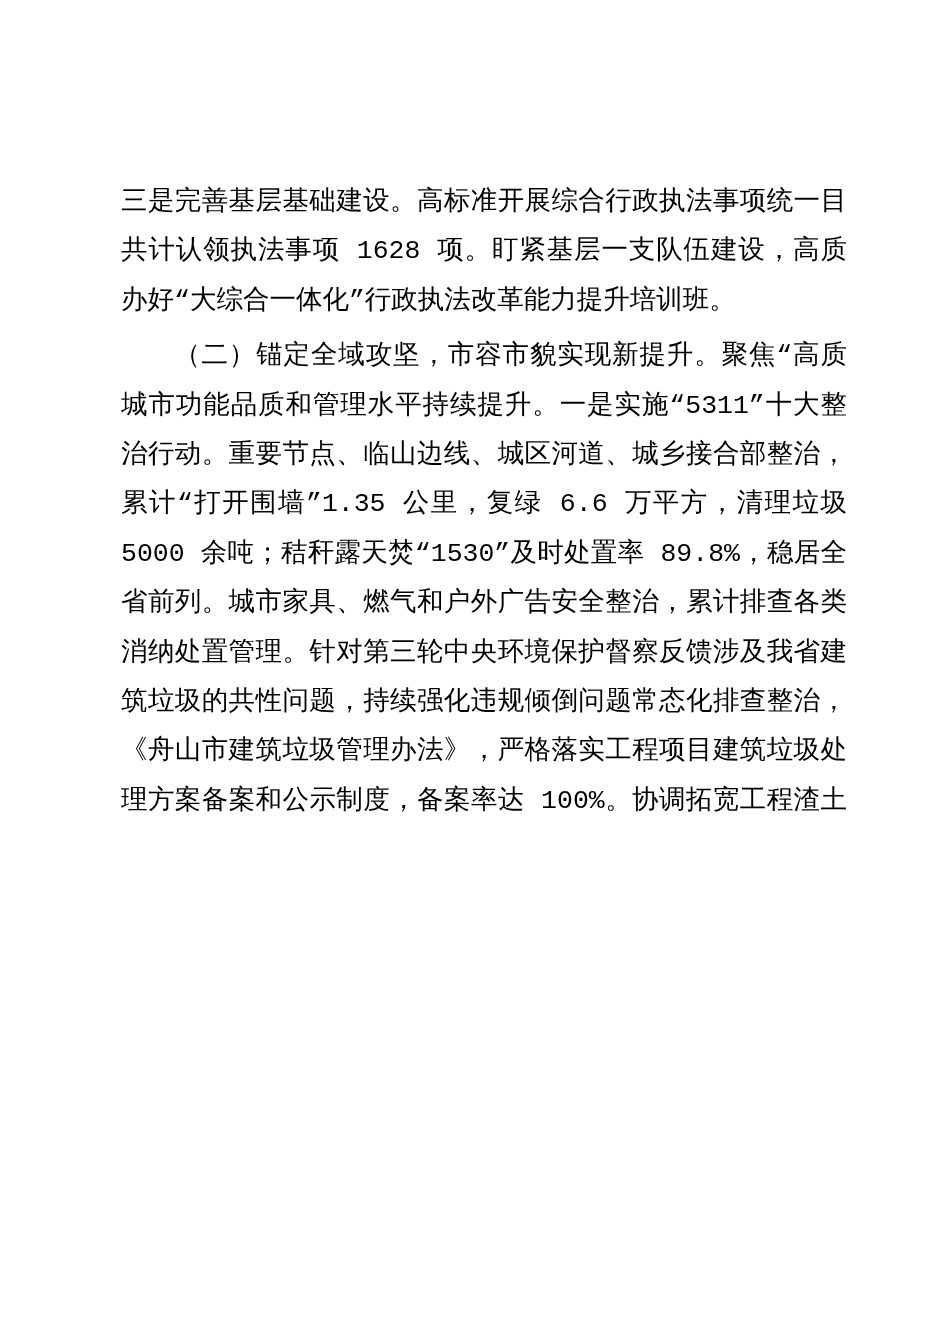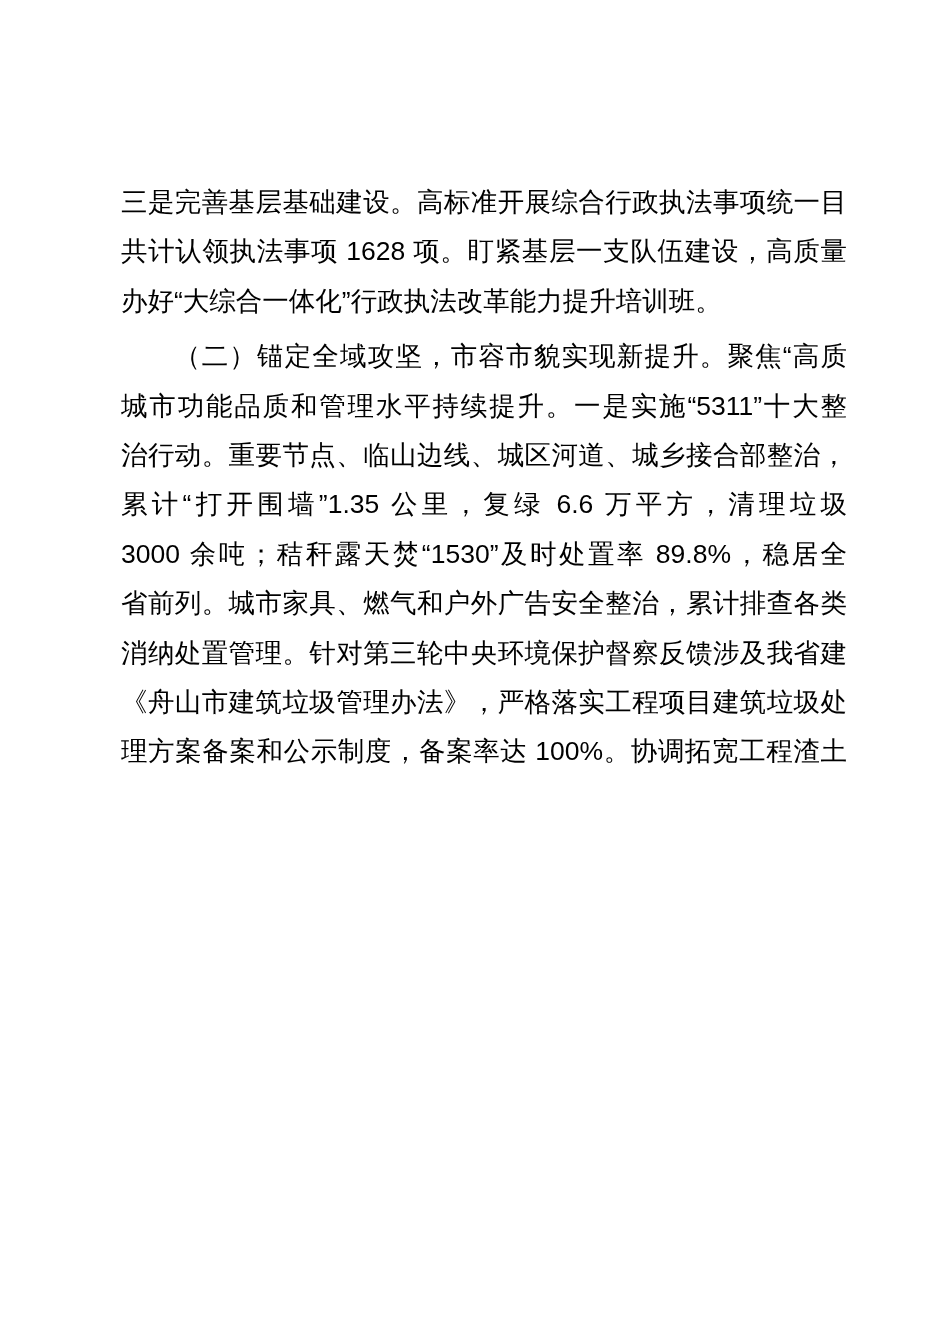--- a/index.html
+++ b/index.html
@@ -16,20 +16,21 @@
     font-family: "Liberation Sans", sans-serif;
   }
   .text-block {
     position: absolute;
     left: 121px;
     top: 178px;
     width: 726px;
     font-size: 26.5px;
     color: #000000;
     font-weight: 400;
+    font-family: Liberation Mono, monospace;
   }
   .para { margin: 0; padding: 0; }
   .para + .para { margin-top: 6px; }
   .line {
     height: 49.4px;
     line-height: 49.4px;
     text-align: justify;
     text-align-last: justify;
     overflow: hidden;
   }
@@ -50,21 +51,22 @@
       <div class="line">三是完善基层基础建设。高标准开展综合行政执法事项统一目</div>
       <div class="line">共计认领执法事项 1628 项。盯紧基层一支队伍建设，高质量</div>
       <div class="line last">办好“大综合一体化”行政执法改革能力提升培训班。</div>
     </div>
 
     <div class="para">
       <div class="line indent">（二）锚定全域攻坚，市容市貌实现新提升。聚焦“高质</div>
       <div class="line">城市功能品质和管理水平持续提升。一是实施“5311”十大整</div>
       <div class="line">治行动。重要节点、临山边线、城区河道、城乡接合部整治，</div>
       <div class="line">累计“打开围墙”1.35 公里，复绿 6.6 万平方，清理垃圾</div>
-      <div class="line">3000 余吨；秸秆露天焚“1530”及时处置率 89.8%，稳居全</div>
+      <div class="line">5000 余吨；秸秆露天焚“1530”及时处置率 89.8%，稳居全</div>
       <div class="line">省前列。城市家具、燃气和户外广告安全整治，累计排查各类</div>
       <div class="line">消纳处置管理。针对第三轮中央环境保护督察反馈涉及我省建</div>
+      <div class="line">筑垃圾的共性问题，持续强化违规倾倒问题常态化排查整治，</div>
       <div class="line">《舟山市建筑垃圾管理办法》，严格落实工程项目建筑垃圾处</div>
       <div class="line">理方案备案和公示制度，备案率达 100%。协调拓宽工程渣土</div>
     </div>
 
   </div>
 </div>
 
 </body></html>

